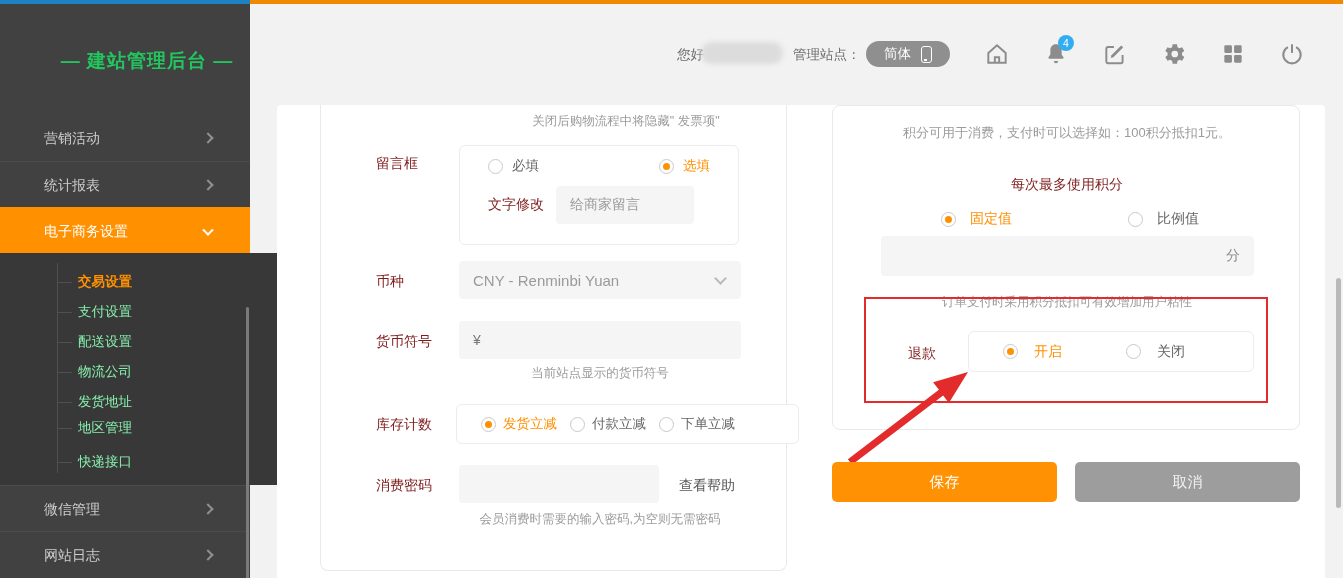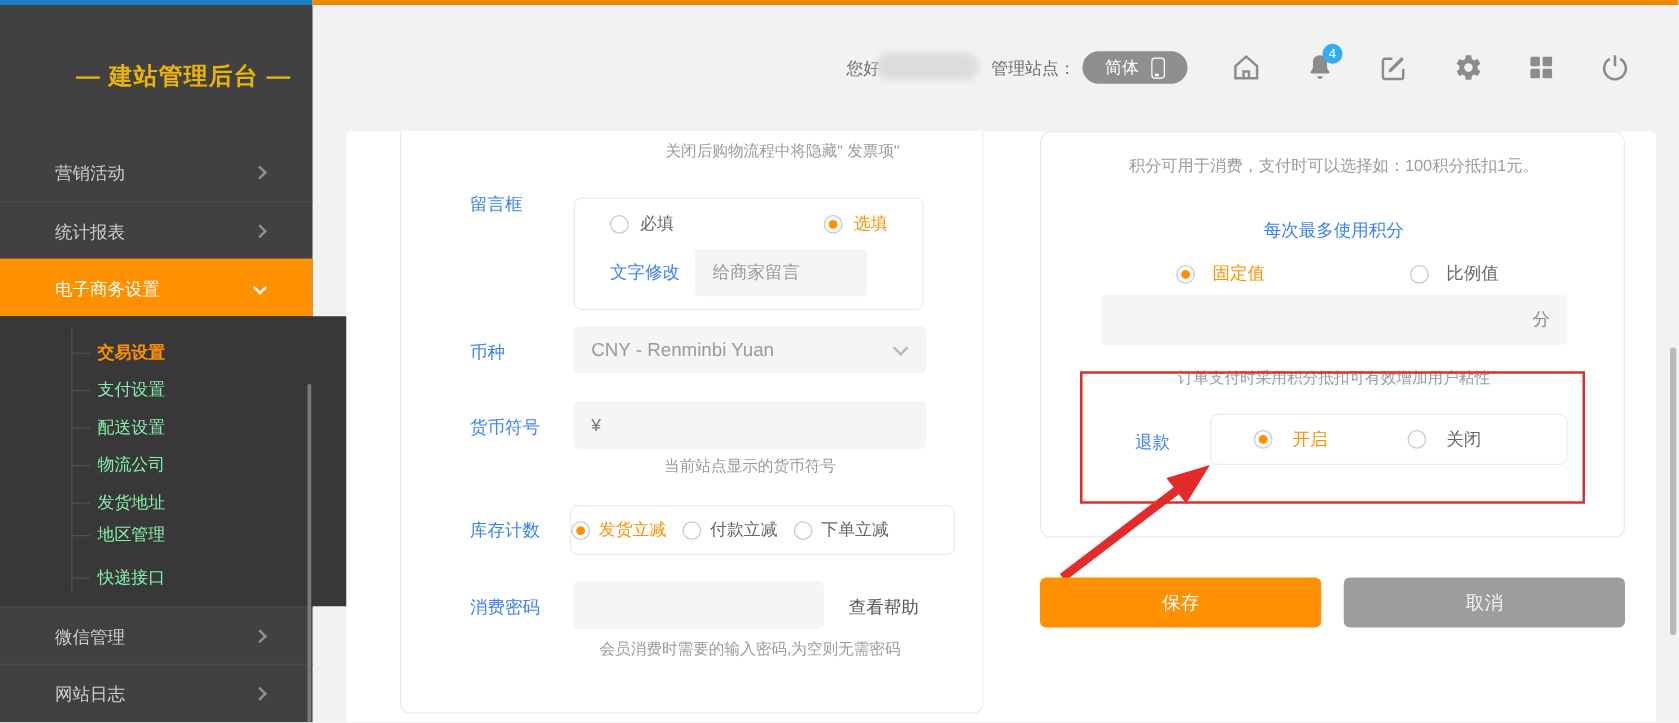--- a/index.html
+++ b/index.html
@@ -6,21 +6,21 @@
   body { font-family:"Liberation Sans","DejaVu Sans",sans-serif; background:#e9e9e9; }
   .frame { position:relative; width:1343px; height:578px; overflow:hidden; background:#f2f2f3; }
 
   
   .strip-blue  { position:absolute; left:0; top:0; width:250px; height:4px; background:#1e81c2; }
   .strip-orange{ position:absolute; left:250px; top:0; width:1093px; height:4px; background:#f08800; }
 
   
   .sidebar { position:absolute; left:0; top:4px; width:250px; height:574px; background:#414141; }
   .side-title { position:absolute; left:0; top:44px; width:294px; text-align:center;
-                color:#eab308; font-size:19px; font-weight:bold; letter-spacing:1px; }
+                color:#22c55e; font-size:19px; font-weight:bold; letter-spacing:1px; }
   .nav-item { position:absolute; left:0; width:250px; height:46px; line-height:46px;
               color:#cdcdcd; font-size:14px; padding-left:44px; cursor:pointer;
               border-top:1px solid #4b4b4b; }
   .nav-item.first { border-top:none; }
   .nav-item.active { background:#ff9000; color:#fff; border-top:1px solid #ff9000; }
   .chev { position:absolute; right:38px; top:50%; width:8px; height:8px;
           border-right:2px solid #8f8f8f; border-bottom:2px solid #8f8f8f; }
   .chev.right { transform:translateY(-50%) rotate(-45deg); }
   .chev.down  { transform:translateY(-60%) rotate(45deg); border-color:#fff; }
   .submenu { position:absolute; left:0; top:249px; width:284px; height:232px; background:#383838; }
@@ -49,21 +49,21 @@
   
   .panel { position:absolute; left:277px; top:105px; width:1048px; height:473px;
            background:#ffffff; border-radius:4px 4px 0 0; }
   .card-left { position:absolute; left:320px; top:105px; width:467px; height:466px;
                background:#fff; border-left:1px solid #e9e9e9; border-right:1px solid #e9e9e9;
                border-bottom:1px solid #e9e9e9; border-radius:0 0 8px 8px; }
   .card-right { position:absolute; left:832px; top:105px; width:468px; height:325px;
                 background:#fff; border:1px solid #e9e9e9; border-radius:8px; }
 
   .help-txt { color:#9b9b9b; font-size:12.5px; }
-  .lbl { color:#3b82f6; font-size:14px; }
+  .lbl { color:#7f1d1d; font-size:14px; }
   .inner-box { border:1px solid #ececec; border-radius:6px; background:#fff; }
   .gray-input { background:#f5f5f6; border:none; border-radius:4px; font-size:14px; color:#9a9a9a;
                 padding:0 14px; outline:none; }
 
   .radio { display:inline-block; width:15px; height:15px; border:1px solid #c9c9c9;
            border-radius:50%; background:#fff; position:relative; flex:none; cursor:pointer; }
   .radio.sel::after { content:''; position:absolute; left:3px; top:3px; width:7px; height:7px;
                       border-radius:50%; background:#ff9000; }
   .radio-lbl { font-size:13.5px; color:#666; cursor:pointer; }
   .radio-lbl.on { color:#ff9000; }
@@ -181,21 +181,21 @@
         <line x1="12" y1="3" x2="12" y2="11"></line>
     </svg>
   </div>
 
   <div class="panel"></div>
 
   <div class="card-left">
     <div class="abs help-txt" style="left:185px; top:8px; width:240px; text-align:center;">关闭后购物流程中将隐藏" 发票项"</div>
 
     <span class="abs lbl" style="left:55px; top:50px;">留言框</span>
-    <div class="abs inner-box" style="left:138px; top:40px; width:280px; height:90px; padding:11px 28px 2px;margin-top:13px;">
+    <div class="abs inner-box" style="left:138px; top:40px; width:280px; height:100px; padding:11px 28px 2px;">
       <div style="display:flex; align-items:center; justify-content:space-between;">
         <span class="rgroup">
           <span class="radio"></span>
           <span class="radio-lbl">必填</span>
         </span>
         <span class="rgroup">
           <span class="radio sel"></span>
           <span class="radio-lbl on">选填</span>
         </span>
       </div>
@@ -209,21 +209,21 @@
     <div class="sel-box" style="left:138px; top:156px; width:282px; height:38px;">
       <span style="color:#9a9a9a; font-size:15px;">CNY - Renminbi Yuan</span>
       <i class="sel-chev"></i>
     </div>
 
     <span class="abs lbl" style="left:55px; top:228px;">货币符号</span>
     <input class="abs gray-input" style="left: 138px; top: 216px; width: 282px; height: 38px; color: rgb(119, 119, 119);" value="¥">
     <div class="abs help-txt" style="left:138px; top:260px; width:282px; text-align:center;">当前站点显示的货币符号</div>
 
     <span class="abs lbl" style="left:55px; top:311px;">库存计数</span>
-    <div class="abs inner-box" style="left:135px; top:299px; width:308px; height:40px; display:flex; align-items:center; padding:0 0; gap:7px;">
+    <div class="abs inner-box" style="left:135px; top:299px; width:343px; height:40px; display:flex; align-items:center; padding:0 24px; gap:7px;">
       <span class="radio sel"></span>
       <span class="radio-lbl on">发货立减</span>
       <span class="radio" style="margin-left:6px;"></span>
       <span class="radio-lbl">付款立减</span>
       <span class="radio" style="margin-left:6px;"></span>
       <span class="radio-lbl">下单立减</span>
     </div>
 
     <span class="abs lbl" style="left:55px; top:372px;">消费密码</span>
     <input class="abs gray-input" style="left: 138px; top: 360px; width: 200px; height: 38px;">

